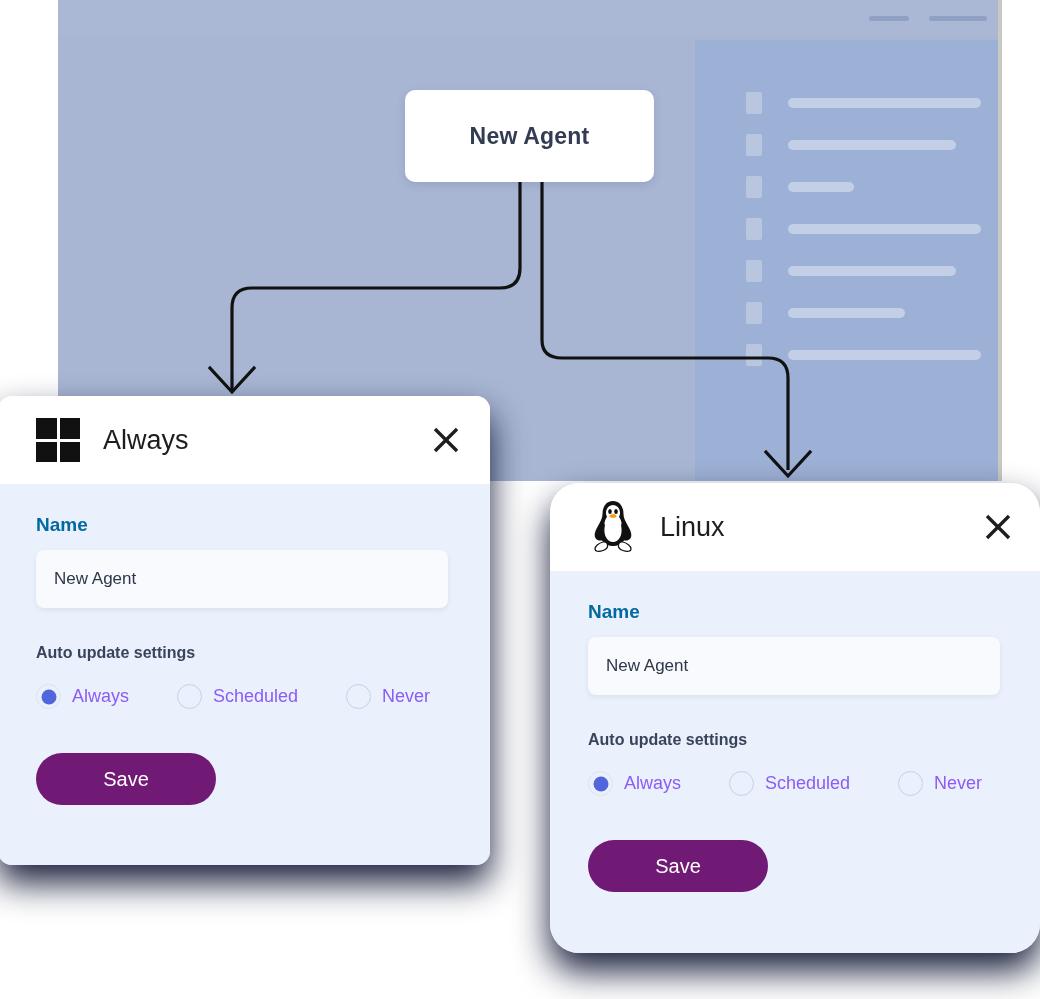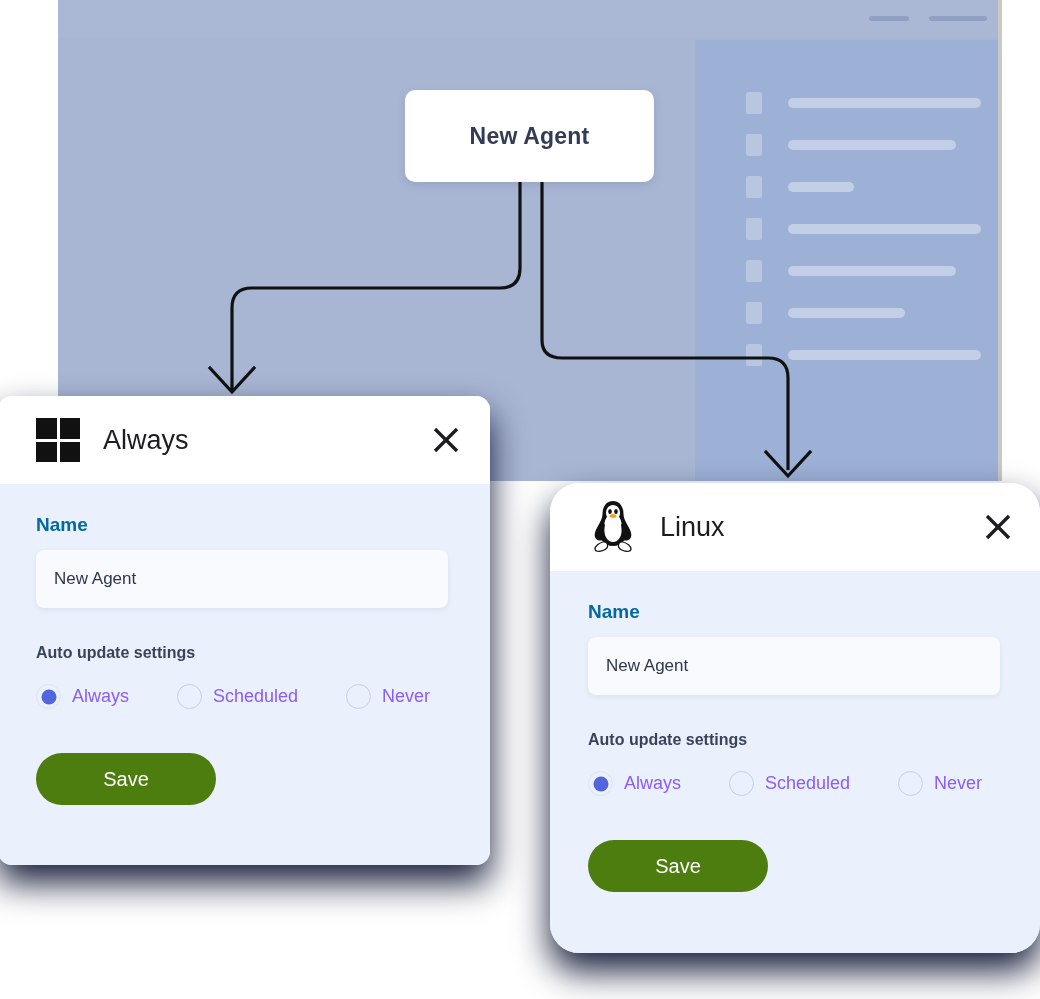--- a/index.html
+++ b/index.html
@@ -188,21 +188,21 @@
     border-radius: 50%;
     background: #5166dd;
     left: 50%; top: 50%;
     transform: translate(-50%, -50%);
   }
   .radio-label {
     font-size: 18px;
     color: #8b5cf6;
   }
   .save-button {
-    background: #4d7c0f;
+    background: #701a75;
     color: #ffffff;
     border: none;
     border-radius: 30px;
     font-size: 20px;
     font-family: "Liberation Sans", sans-serif;
     cursor: pointer;
     display: flex;
     align-items: center;
     justify-content: center;
   }

